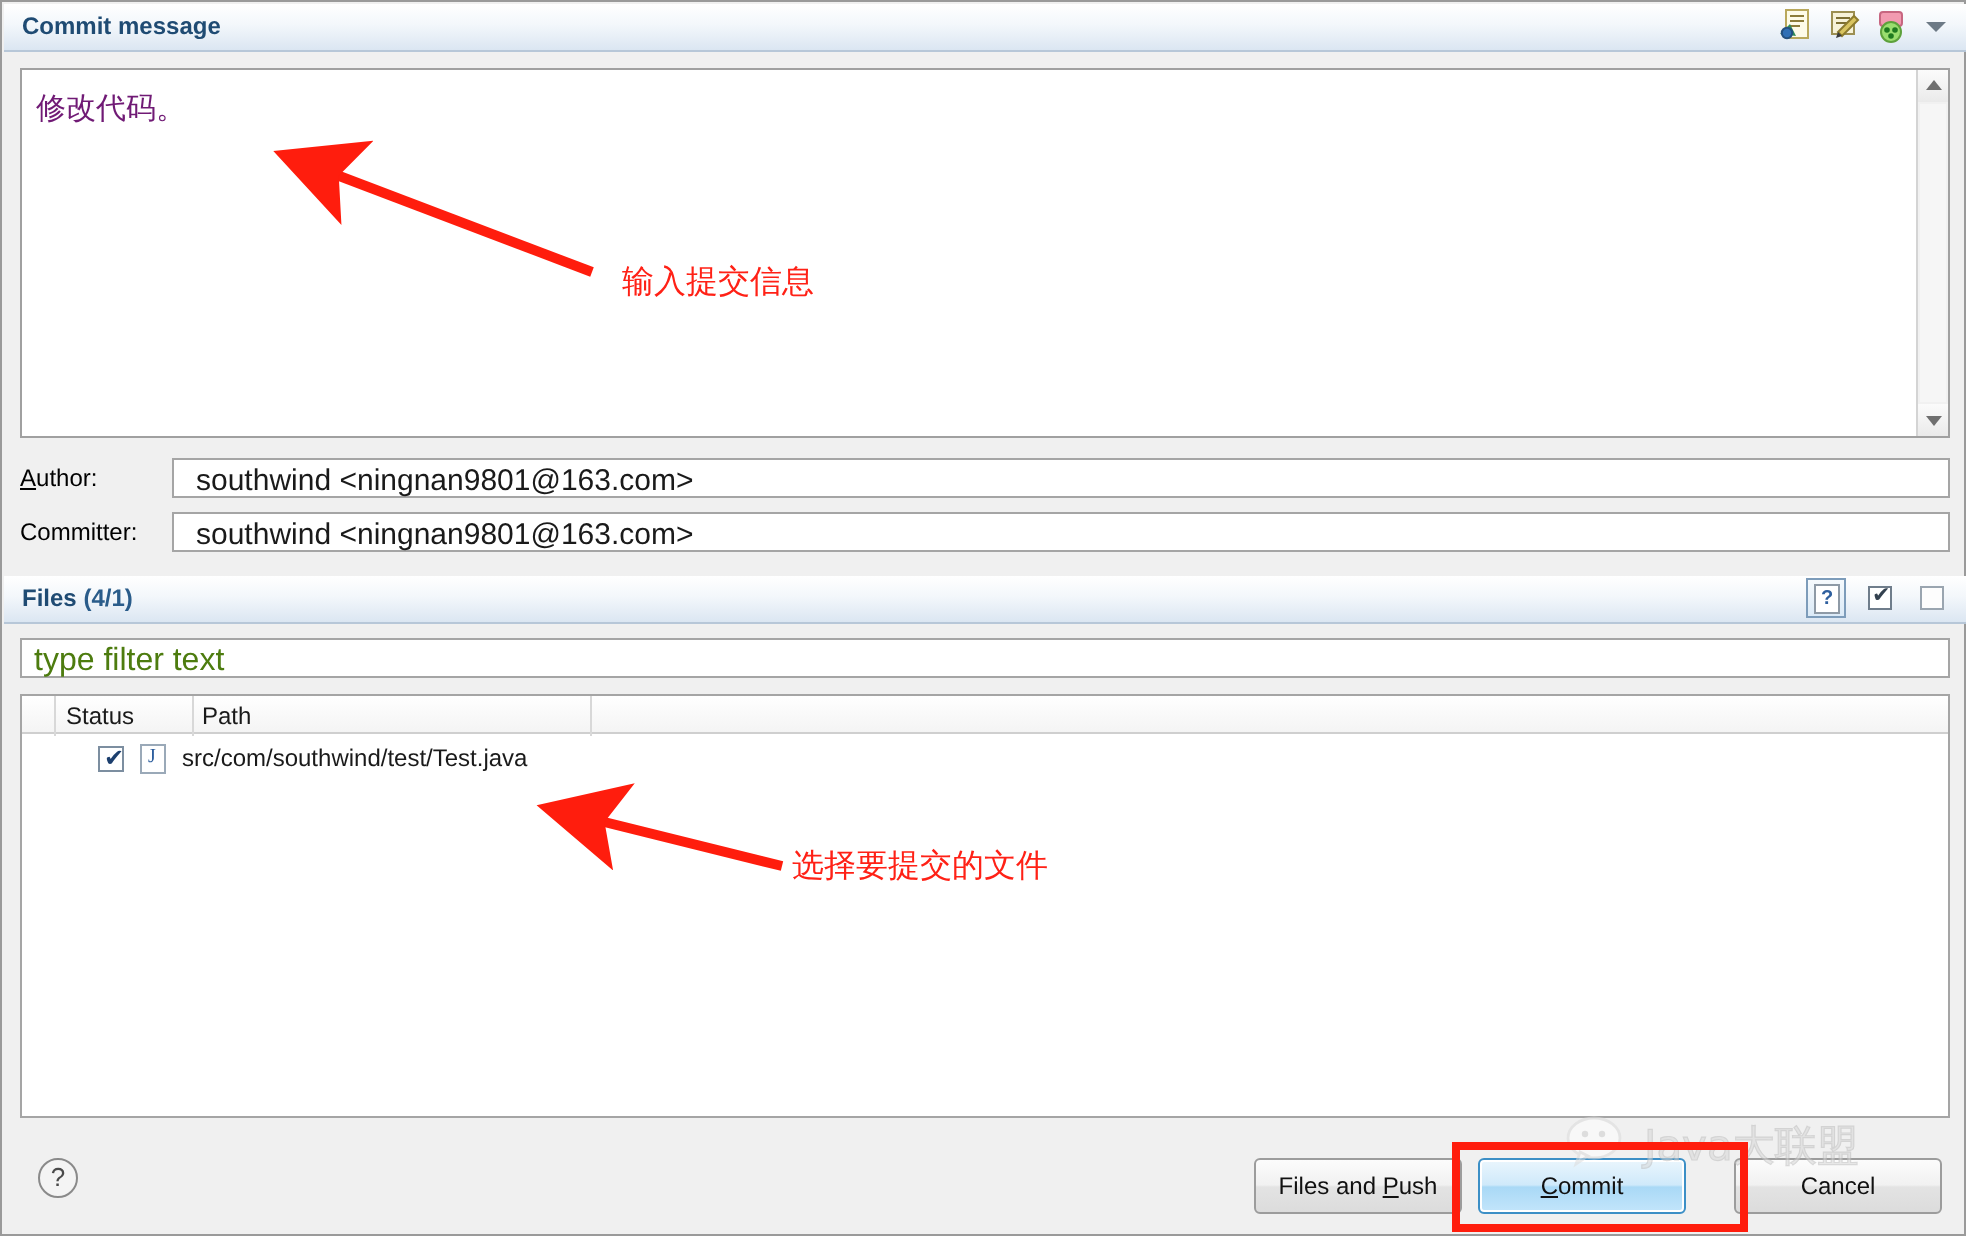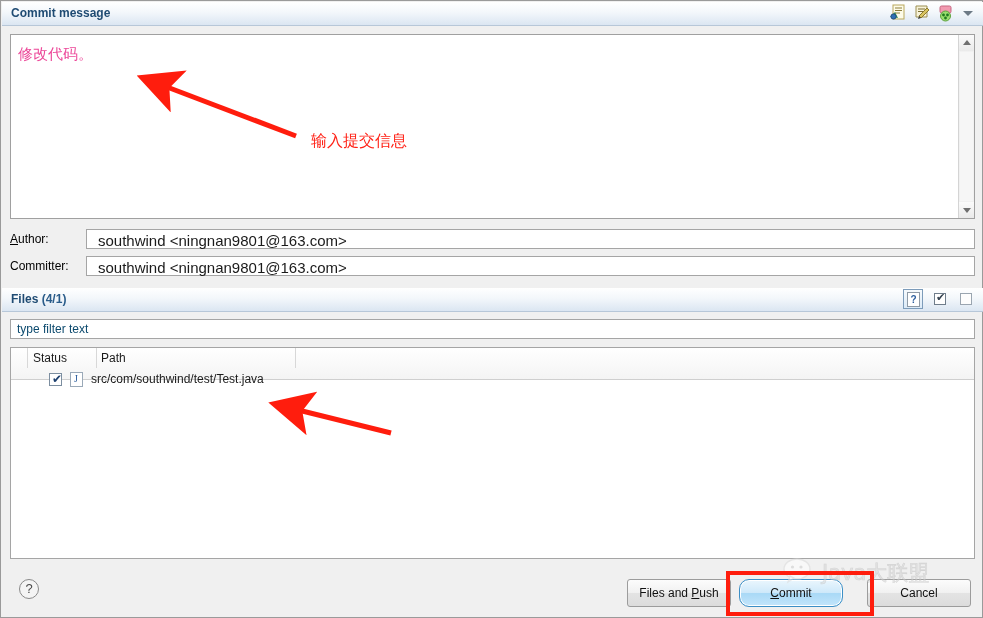--- a/index.html
+++ b/index.html
@@ -89,21 +89,21 @@
     background: #ffffff;
     border: 1px solid #a0a0a0;
     box-sizing: border-box;
   }
   #msg-text {
     position: absolute;
     left: 7px;
     top: 9px;
     font-size: 15px;
     line-height: 20px;
-    color: #ec4899;
+    color: #701a75;
     white-space: pre-wrap;
     font-family: "DejaVu Sans", "Liberation Sans", sans-serif;
   }
   
   .vscroll {
     position: absolute;
     right: 0px; top: 0px;
     width: 16px;
     height: 100%;
     background: #f1f1f1;
@@ -170,39 +170,39 @@
     top: 318px;
     width: 965px;
     height: 20px;
     background: #ffffff;
     border: 1px solid #a5a5a5;
     box-sizing: border-box;
   }
   #filter-input .ph {
     position: absolute;
     left: 6px; top: 2px;
-    font-size: 12px;
-    color: #0c4a6e;
+    font-size: 16px;
+    color: #4d7c0f;
   }
 
   #files-table {
     position: absolute;
     left: 9px;
     top: 346px;
     width: 965px;
     height: 212px;
     background: #ffffff;
     border: 1px solid #a5a5a5;
     box-sizing: border-box;
   }
   .tbl-head {
     position: absolute;
     left: 0; top: 0;
     width: 100%;
-    height: 32px;
+    height: 19px;
     background: linear-gradient(to bottom,#ffffff,#f4f4f4);
     border-bottom: 1px solid #cfcfcf;
     box-sizing: border-box;
   }
   .th {
     position: absolute;
     top: 3px;
     font-size: 12px;
     color: #1a1a1a;
     white-space: nowrap;
@@ -507,21 +507,21 @@
       <span class="cell-path">src/com/southwind/test/Test.java</span>
     </div>
   </div>
 
   <div id="help-icon">?</div>
 
   <div class="dlg-btn" style="left:626px; top:578px; width:104px;">
     <span>Files and </span><u>P</u><span>ush</span>
   </div>
 
-  <div class="dlg-btn default" style="left:738px; top:578px; width:104px;border-radius:10px;">
+  <div class="dlg-btn default" style="left:738px; top:578px; width:104px;">
     <u>C</u><span>ommit</span>
   </div>
 
   <div class="dlg-btn" style="left:866px; top:578px; width:104px;">
     <span>Cancel</span>
   </div>
 
   <div id="watermark">
     <svg class="wm-logo" viewBox="0 0 38 28">
       <ellipse cx="15" cy="12" rx="13" ry="10" fill="#ffffff" stroke="#dcdcdc" stroke-width="1.4"></ellipse>
@@ -538,14 +538,15 @@
     <defs>
       <marker id="ah" markerWidth="9" markerHeight="9" refX="7" refY="4.5" orient="auto">
         <polygon points="0,0 9,4.5 0,9 2,4.5" fill="#ff1d0d"></polygon>
       </marker>
     </defs>
     <line x1="295" y1="135" x2="145" y2="78" stroke="#ff1d0d" stroke-width="5" marker-end="url(#ah)"></line>
     <line x1="390" y1="432" x2="277" y2="404" stroke="#ff1d0d" stroke-width="5" marker-end="url(#ah)"></line>
   </svg>
 
   <span class="anno-text" style="left:310px; top:130px;">输入提交信息</span>
+  <span class="anno-text" style="left:395px; top:422px;">选择要提交的文件</span>
 
 </div>
 
 </body></html>

